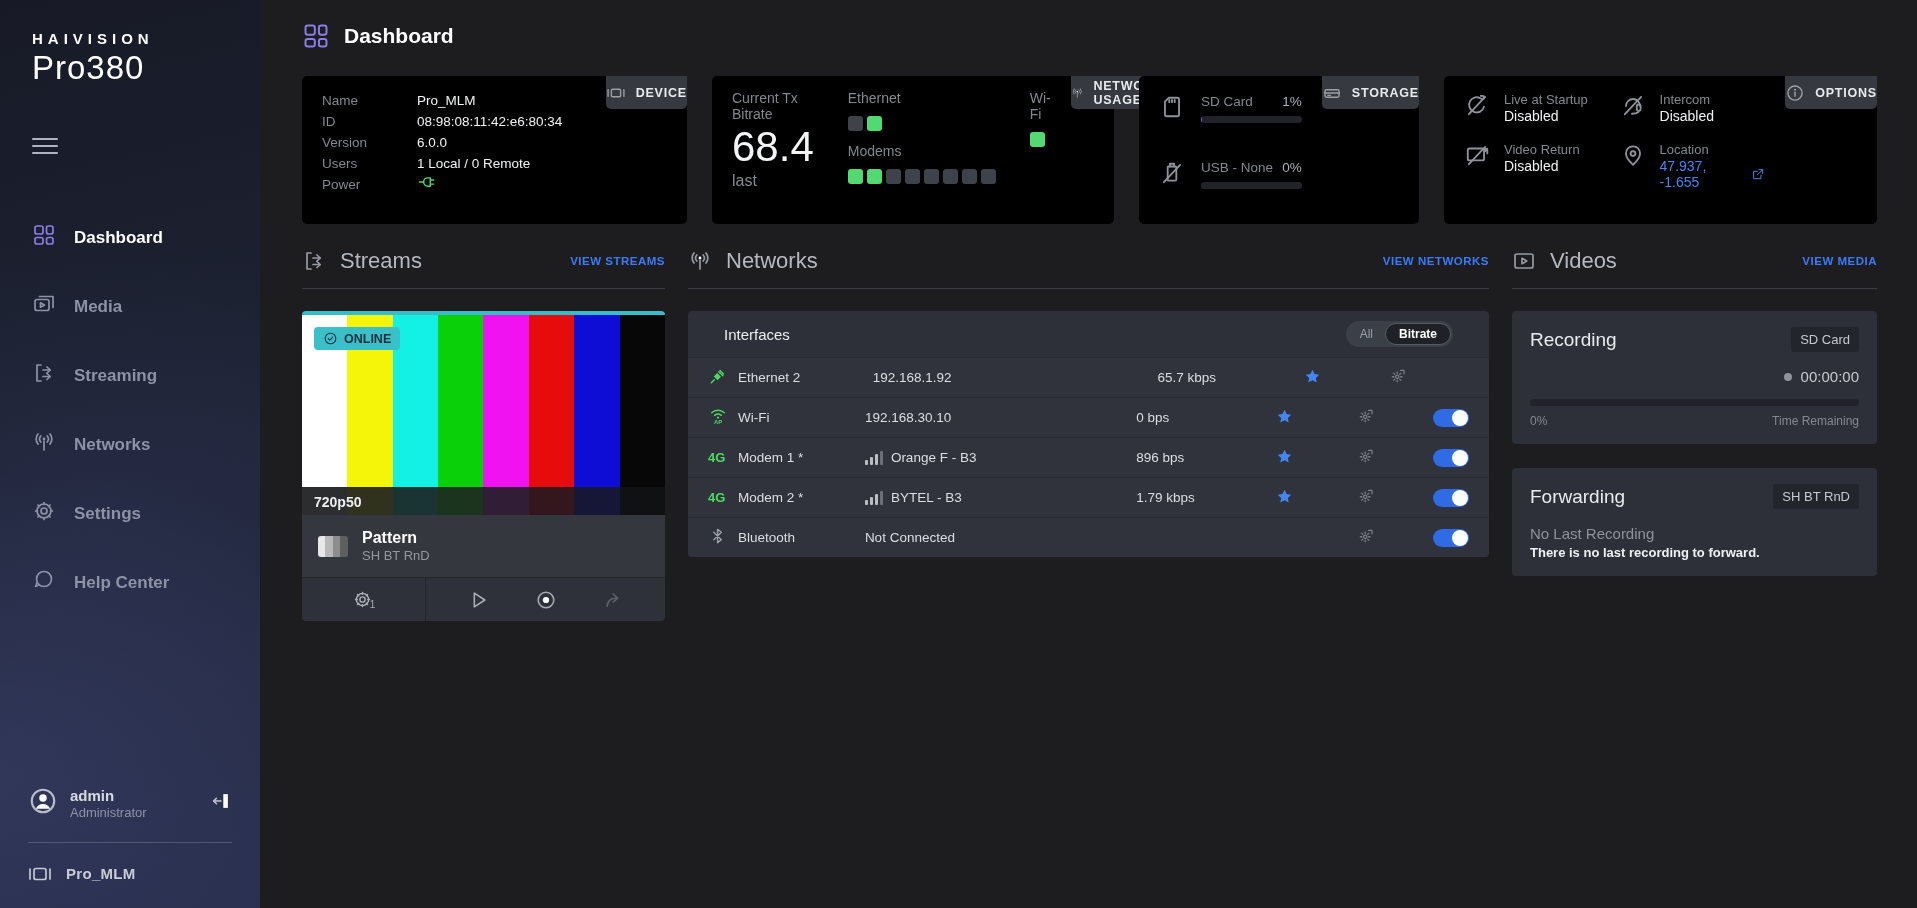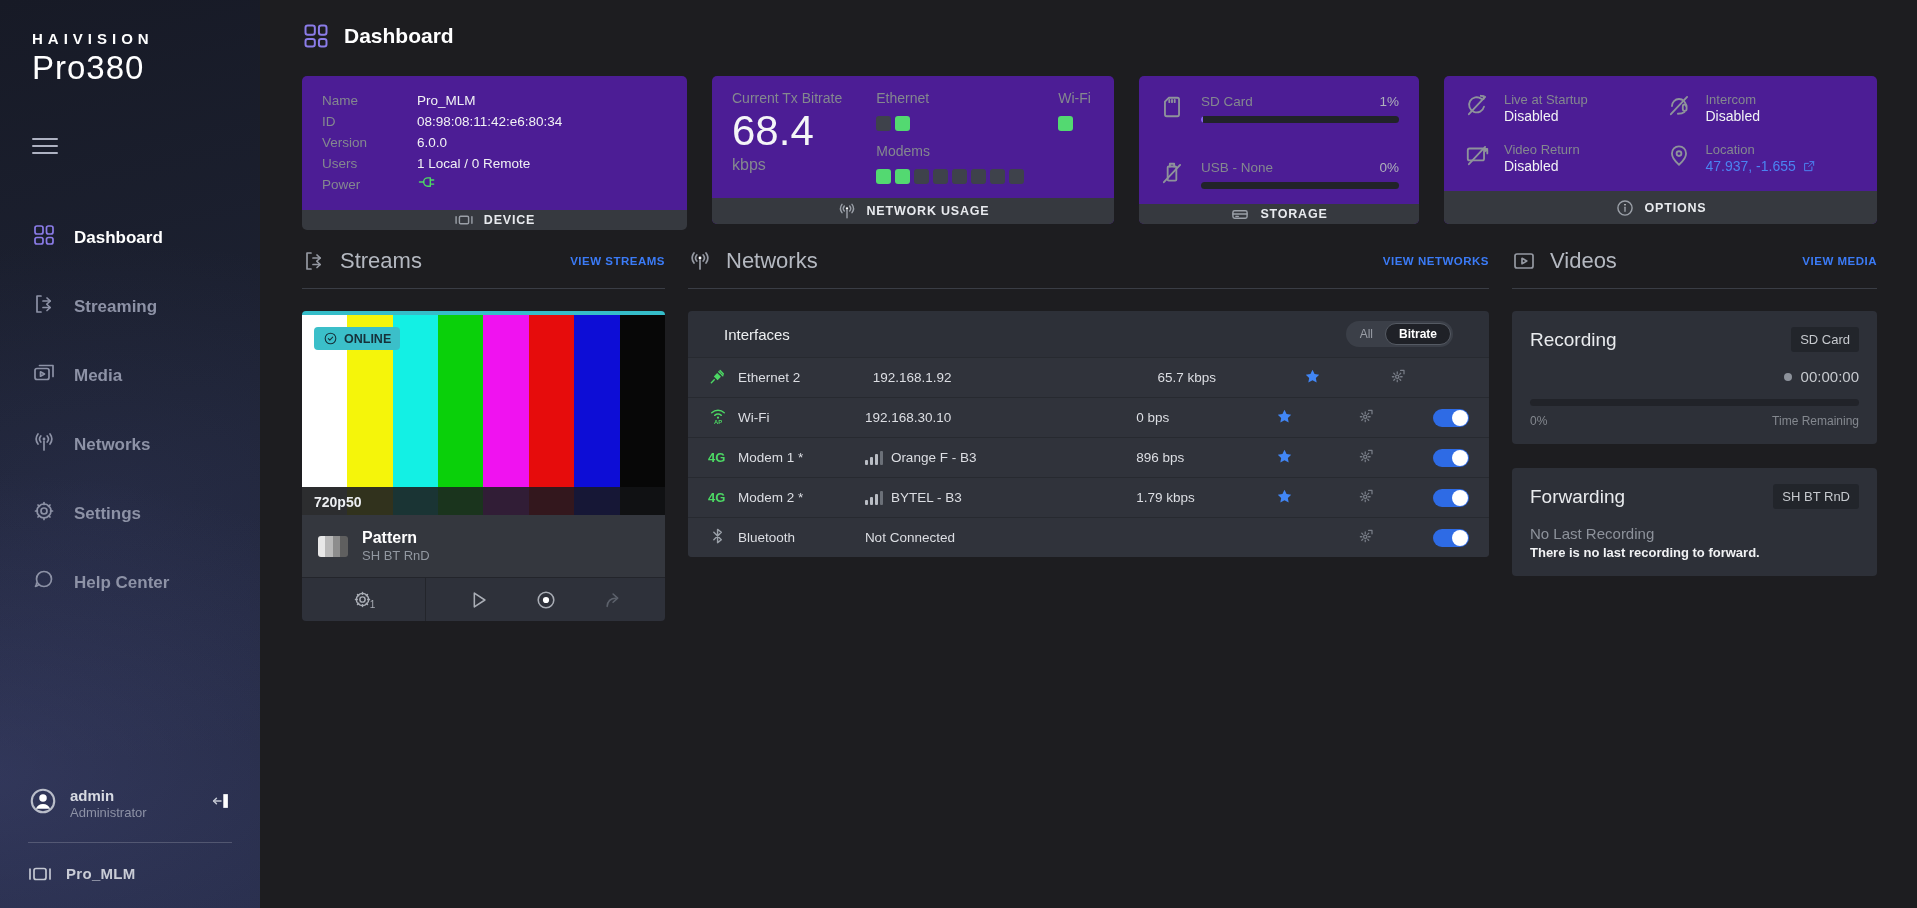--- a/index.html
+++ b/index.html
@@ -38,21 +38,21 @@
   .device-row span { font-size:15px; color:#c9ccd6; font-weight:bold; letter-spacing:.3px; }
 
   
   .main { flex:1; padding:22px 40px 0 42px; }
   .page-header { display:flex; align-items:center; gap:14px; margin-bottom:26px; }
   .page-header svg { width:28px; height:28px; stroke:#8b7ce8; }
   .page-title { font-size:21px; font-weight:bold; color:#fff; }
 
   
   .cards-row { display:flex; gap:25px; }
-  .card { background:#4c1d95; border-radius:5px; display:flex; flex-direction:column; height:148px; }
+  .card { background:#000000; border-radius:5px; display:flex; flex-direction:row; height:148px; }
   .card-body { flex:1; padding:14px 20px; }
   .card-footer { height:33px; background:#36393f; border-radius:0 0 5px 5px; display:flex; align-items:center; justify-content:center; gap:10px; cursor:pointer; }
   .card-footer svg { width:20px; height:20px; stroke:#9ba0a8; }
   .card-footer span { font-size:12.5px; font-weight:bold; letter-spacing:.8px; color:#e8eaee; }
 
   .card-device { width:385px; }
   .kv { display:flex; font-size:13.5px; line-height:21px; }
   .kv .k { width:95px; color:#84888f; }
   .kv .v { color:#f1f2f4; }
   .plug svg { width:20px; height:16px; stroke:#4cd964; }
@@ -180,35 +180,35 @@
       <span><svg viewBox="0 0 24 24">
             <rect x="3" y="3" width="8" height="8" rx="2"></rect>
             <rect x="14.5" y="3" width="6.5" height="8" rx="2"></rect>
             <rect x="3" y="14.5" width="8" height="6.5" rx="2"></rect>
             <rect x="14.5" y="14.5" width="6.5" height="6.5" rx="2"></rect>
           </svg></span>
       <span>Dashboard</span>
     </div>
     <div class="nav-item">
       <span><svg viewBox="0 0 24 24">
+            <rect x="3" y="7.5" width="14" height="11" rx="2"></rect>
+            <path d="M7.5 4.5H21v11"></path>
+            <path d="M8.5 10.8v4.4l4-2.2z"></path>
+          </svg></span>
+      <span>Media</span>
+    </div>
+    <div class="nav-item">
+      <span><svg viewBox="0 0 24 24">
             <path d="M9 4H5v16h4"></path>
             <path d="M11 9h7"></path>
             <path d="M15 6l3.2 3-3.2 3"></path>
             <path d="M11 15.5h7"></path>
             <path d="M15 12.5l3.2 3-3.2 3"></path>
           </svg></span>
       <span>Streaming</span>
-    </div>
-    <div class="nav-item">
-      <span><svg viewBox="0 0 24 24">
-            <rect x="3" y="7.5" width="14" height="11" rx="2"></rect>
-            <path d="M7.5 4.5H21v11"></path>
-            <path d="M8.5 10.8v4.4l4-2.2z"></path>
-          </svg></span>
-      <span>Media</span>
     </div>
     <div class="nav-item">
       <span><svg viewBox="0 0 24 24">
             <circle cx="12" cy="9" r="1.4" fill="currentColor" stroke="none"></circle>
             <path d="M12 11v9"></path>
             <path d="M8.8 12A4.6 4.6 0 0 1 8.8 6"></path>
             <path d="M15.2 6a4.6 4.6 0 0 1 0 6"></path>
             <path d="M6 14a8.4 8.4 0 0 1 0-10"></path>
             <path d="M18 4a8.4 8.4 0 0 1 0 10"></path>
           </svg></span>
@@ -310,21 +310,21 @@
         <span>DEVICE</span>
       </div>
     </div>
 
     <div class="card card-usage">
       <div class="card-body">
         <div class="usage-cols">
           <div>
             <div class="usage-label">Current Tx Bitrate</div>
             <div class="bitrate-num">68.4</div>
-            <div class="bitrate-unit">kbps</div>
+            <div class="bitrate-unit">last</div>
           </div>
           <div>
             <div class="usage-label">Ethernet</div>
             <div class="sq-row">
                 <span class="sq off"></span>
                 <span class="sq on"></span>
               </div>
             <div class="modems-block">
               <div class="usage-label">Modems</div>
               <div class="sq-row">

